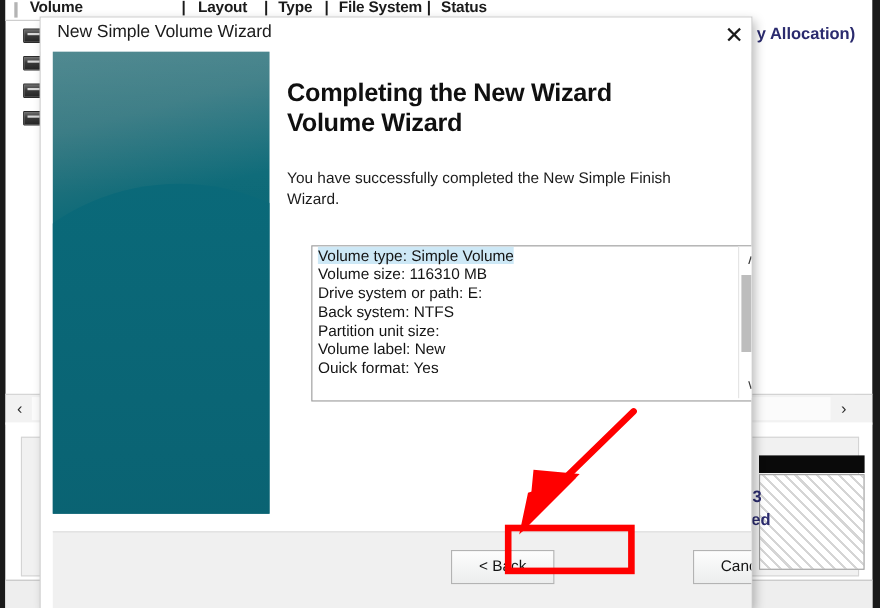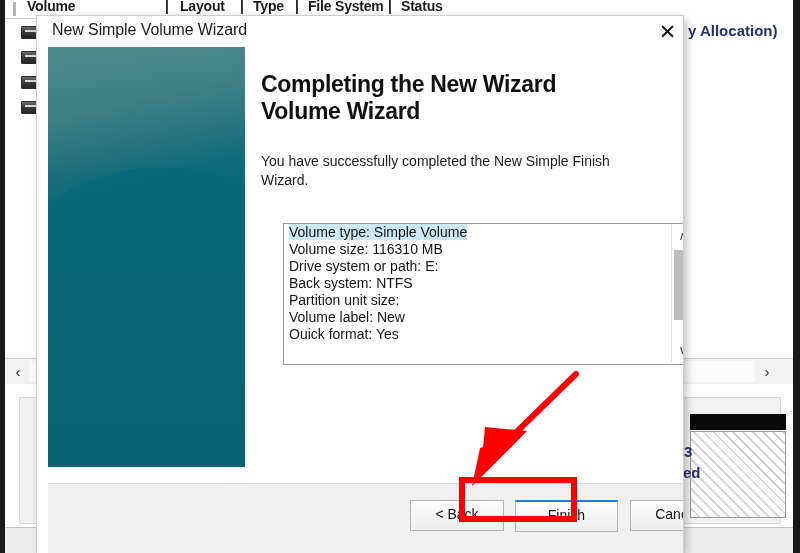--- a/index.html
+++ b/index.html
@@ -318,21 +318,20 @@
     </div>
     <div class="lb-scroll">
       <div class="lb-arrow up">∧</div>
       <div class="lb-thumb"></div>
       <div class="lb-arrow down">∨</div>
     </div>
   </div>
 
   <div class="dlg-footer">
     <div class="btn btn-back">&lt; Back</div>
-    <div class="btn btn-finish">Finish</div>
     <div class="btn btn-cancel">Cancel</div>
   </div>
 </div>
 
 <div class="anno-rect"></div>
 <svg class="anno-arrow" viewBox="0 0 160 125">
   <line x1="148" y1="6" x2="68" y2="84" stroke="#ff0000" stroke-width="6" stroke-linecap="round"></line>
   <polygon points="44,118 96,66 58,62 96,66 52,80" fill="#ff0000"></polygon>
   <polygon points="46,116 99,63 57,59 53,101" fill="#ff0000"></polygon>
 </svg>

